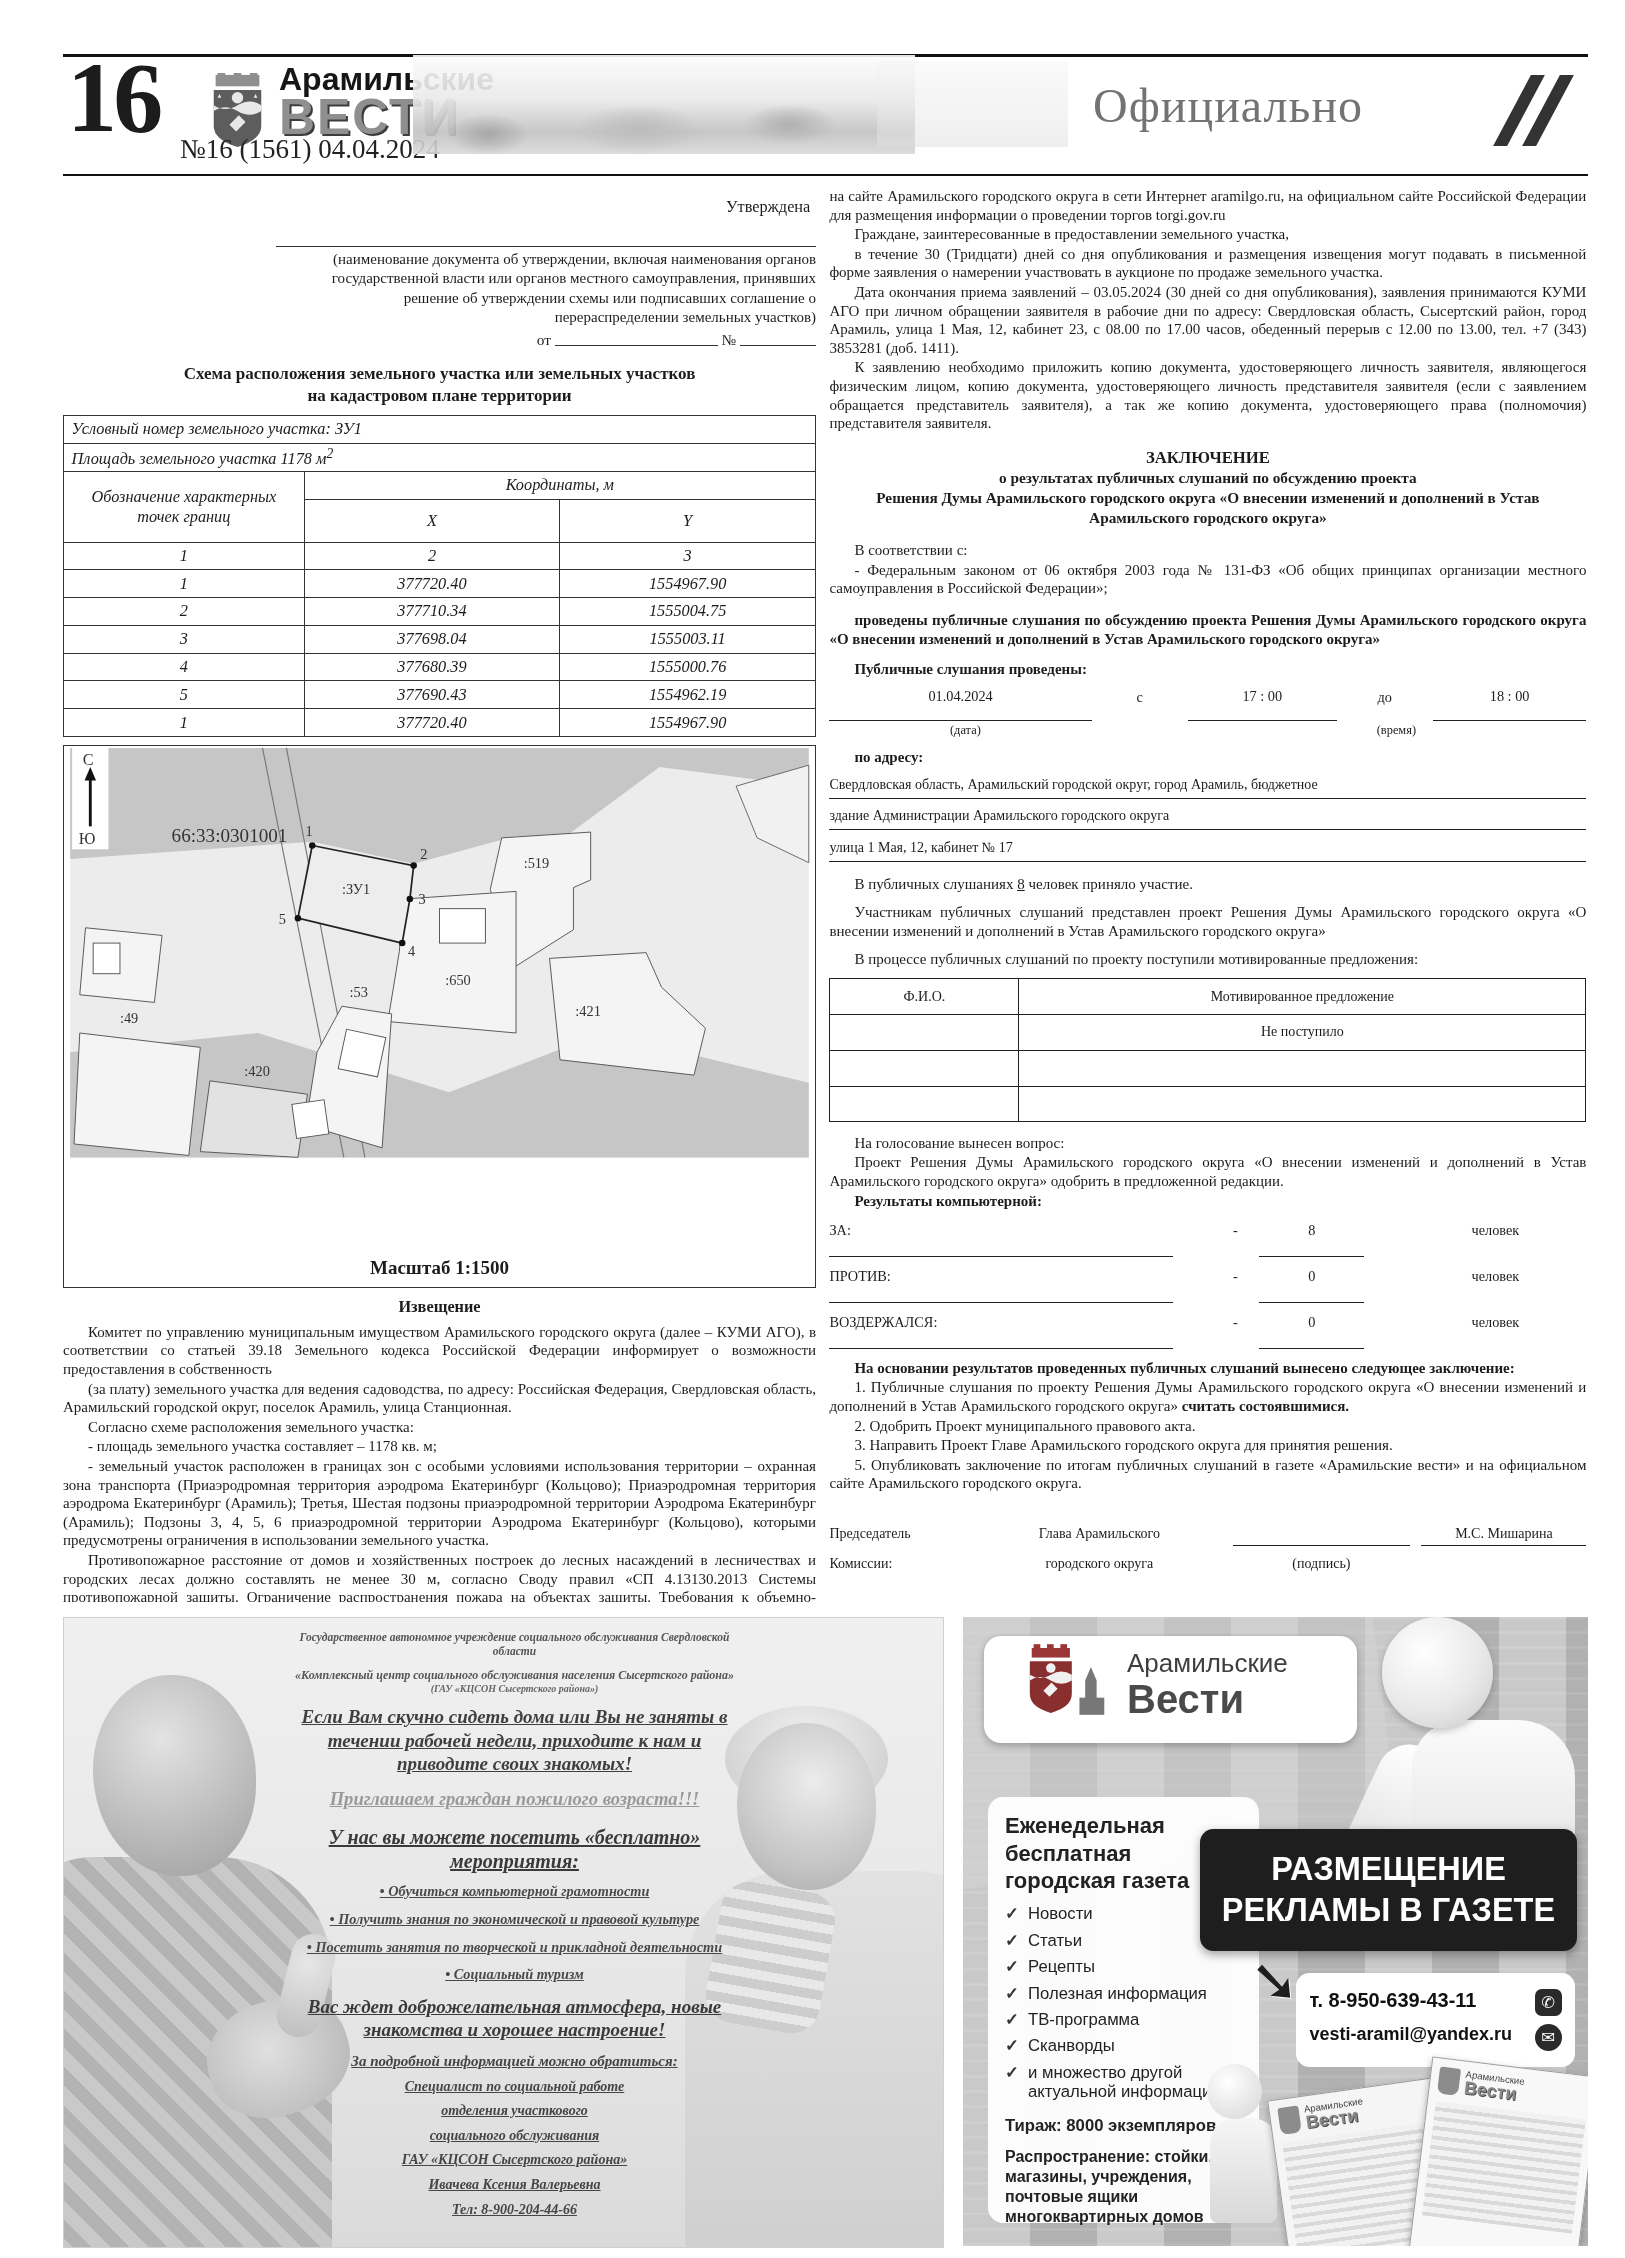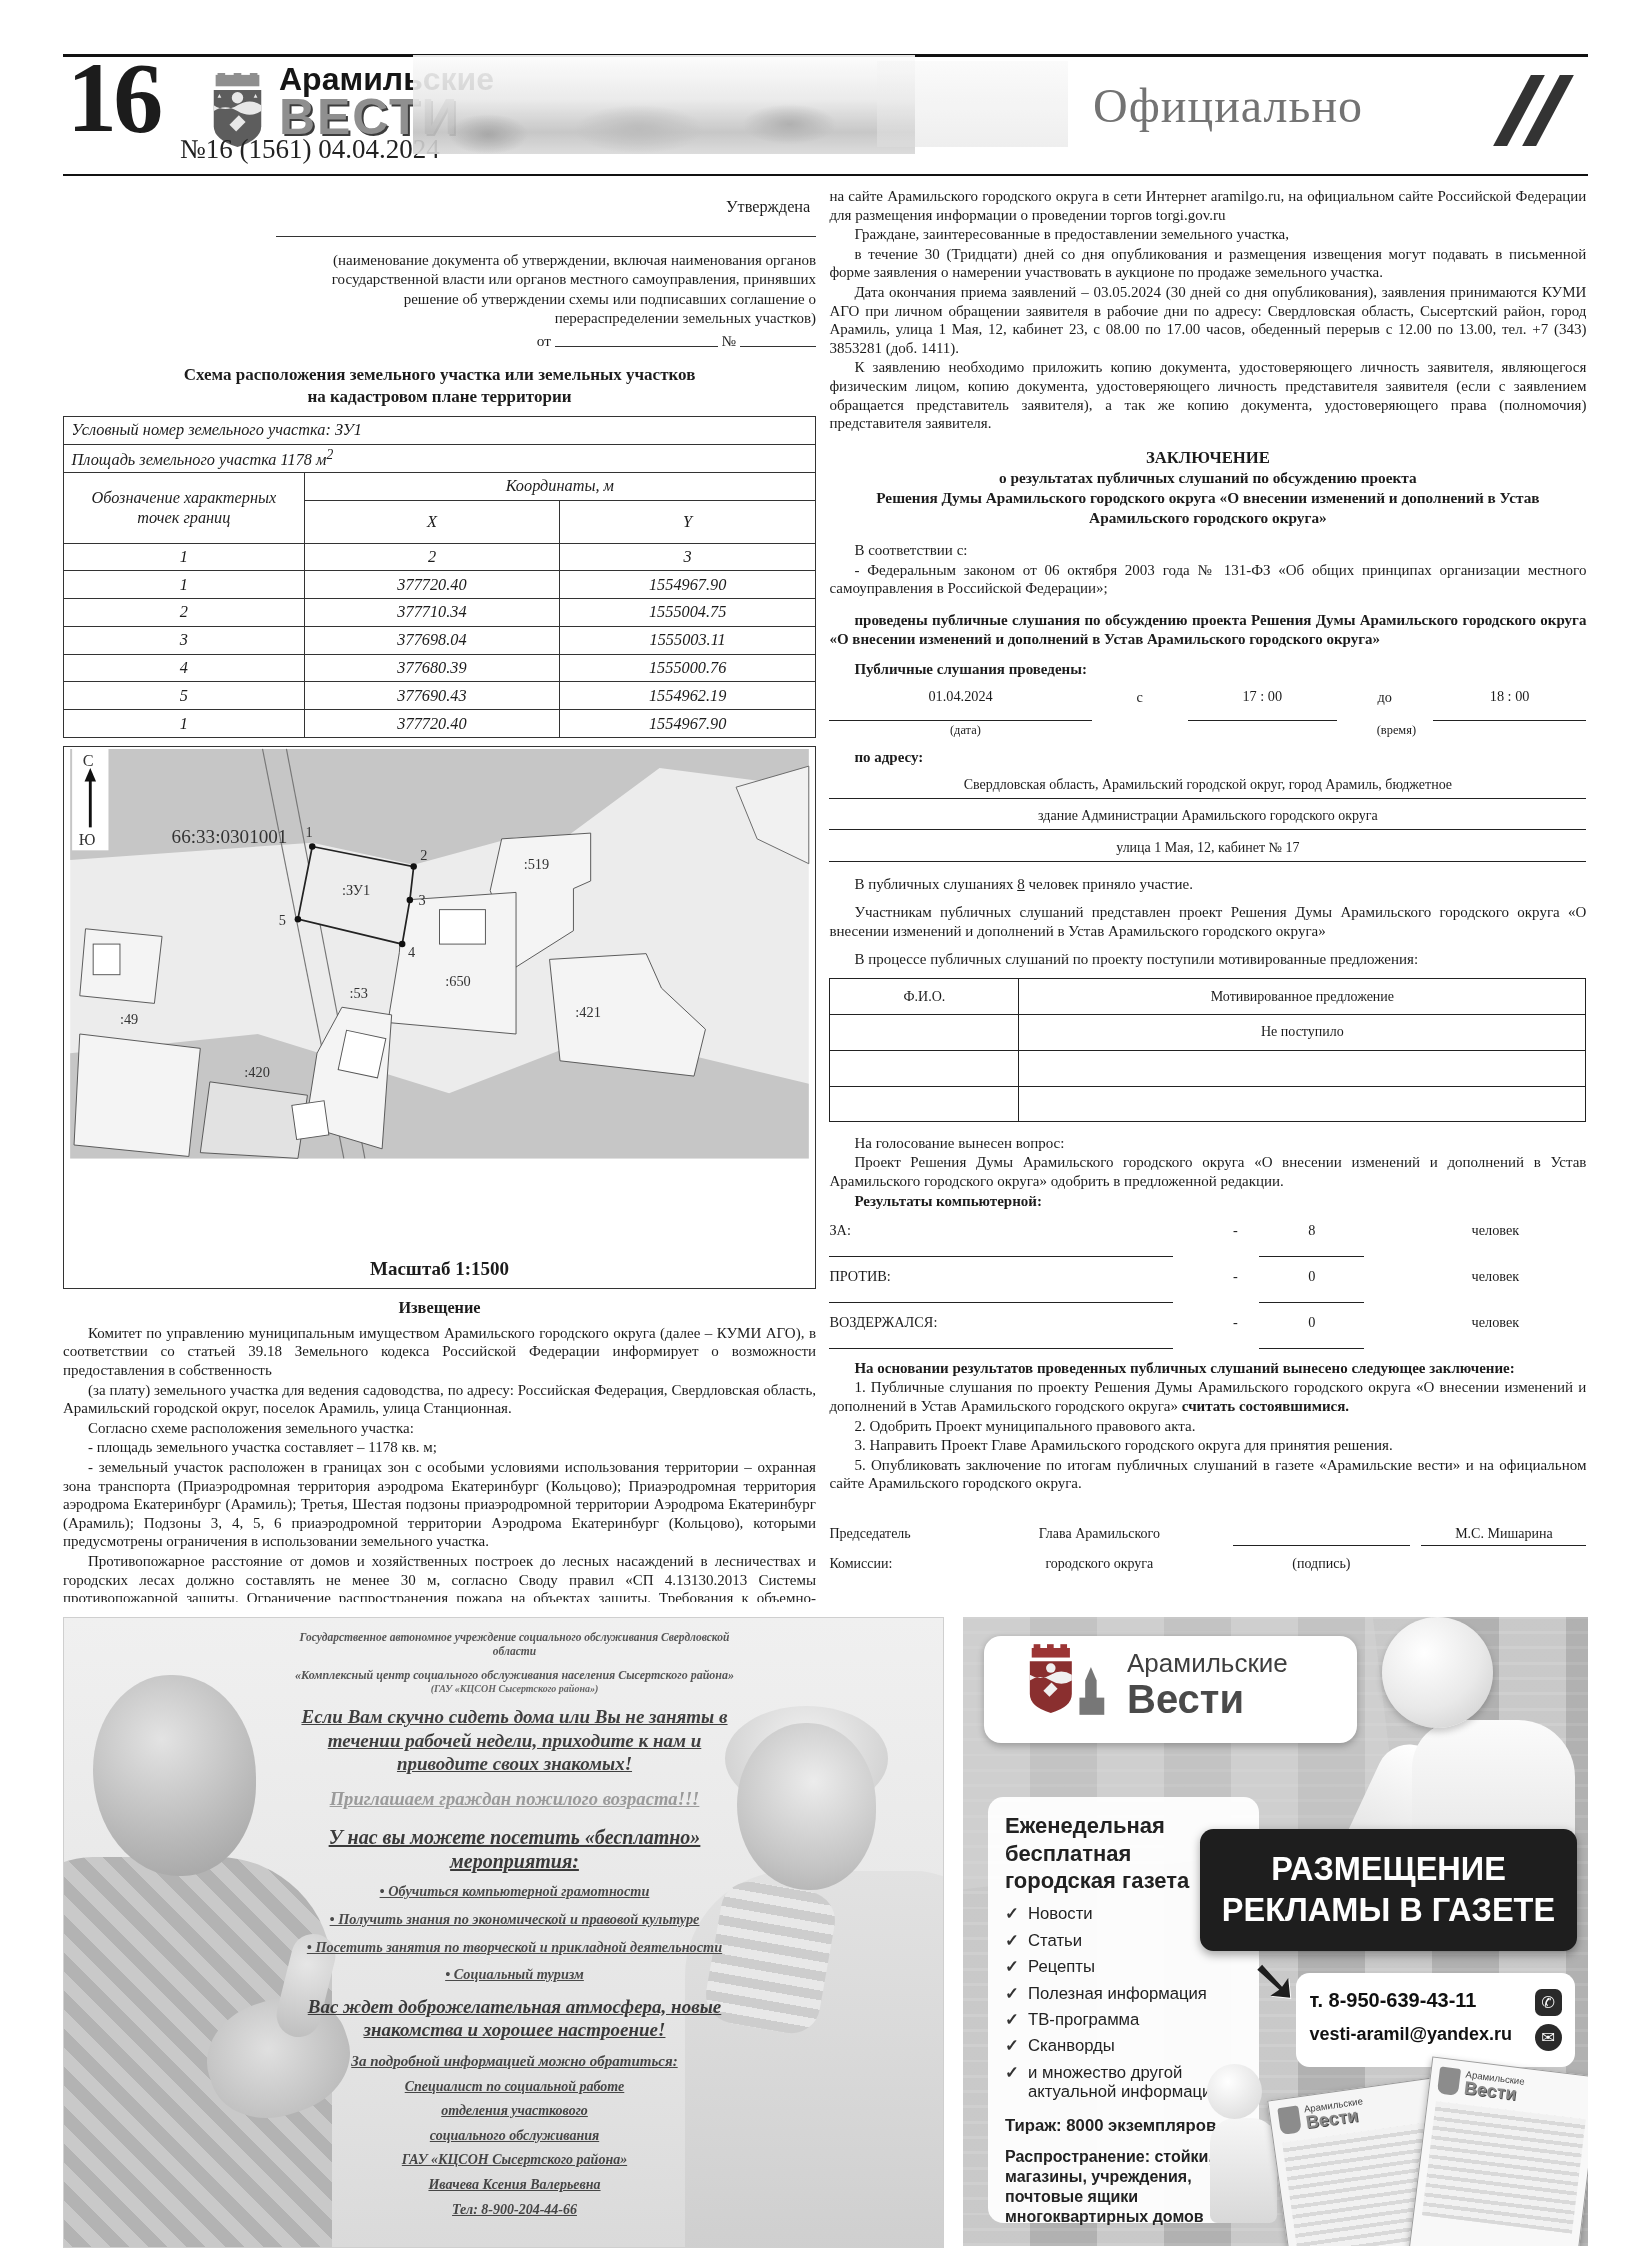--- a/index.html
+++ b/index.html
@@ -30,21 +30,21 @@
   
   .cols{position:absolute;left:63px;top:187px;width:1524px;height:1415px;display:flex;gap:13.4px;overflow:hidden;}
   .colL{width:753px;flex:none;}
   .colR{width:757px;flex:none;}
   .p{font-size:15px;line-height:1.24;text-align:justify;text-indent:25px;margin:0 0 1px 0;}
   .noind{text-indent:0;}
   .b{font-weight:bold;}
   
   .approved{width:540px;margin-left:auto;margin-top:9.6px;text-align:right;font-size:15.3px;}
   .appr-label{margin-right:5.7px;font-size:16.3px;}
-  .appr-cap{border-top:1.3px solid #333;margin-top:19px;padding-top:14px;font-size:15px;line-height:1.3;}
+  .appr-cap{border-top:1.3px solid #333;margin-top:29px;padding-top:3px;font-size:15px;line-height:1.3;}
   .appr-from{margin-top:3.8px;font-size:15.3px;}
   .u150{display:inline-block;width:163px;border-bottom:1.3px solid #333;height:13.4px;}
   .u80{display:inline-block;width:76px;border-bottom:1.3px solid #333;height:13.4px;}
   .scheme-title{margin-top:13.4px;text-align:center;font-weight:bold;font-size:17px;line-height:1.3;}
   
   table.plot{width:100%;border-collapse:collapse;margin-top:7.6px;font-size:16.3px;}
   table.plot td{border:1.4px solid #333;padding:1.9px 7.6px;height:23px;font-style:italic;}
   table.plot .c{text-align:center;}
   
   .mapbox{margin-top:7.6px;border:1.9px solid #333;height:541px;position:relative;background:#fff;}
@@ -57,21 +57,21 @@
   .concl .s{font-size:15.3px;line-height:1.3;}
   
   .hrow{display:flex;margin-top:9.6px;align-items:center;}
   .uc{border-bottom:1.5px solid #222;text-align:center;font-size:14.3px;padding-bottom:15.3px;}
   .hdate{width:287px;}
   .hsep{width:105px;text-align:center;font-size:14.3px;padding-bottom:15.3px;}
   .ht{width:163px;}
   .hcaps{display:flex;font-size:12.4px;margin-top:1.9px;}
   .capd{width:287px;text-align:center;}
   .capt{width:401px;text-align:center;margin-left:105px;}
-  .addr-line{border-bottom:1.5px solid #222;text-align:center;font-size:14px;padding:9.6px 0 4.8px 0;}
+  .addr-line{border-bottom:1.5px solid #222;text-align:left;font-size:14px;padding:9.6px 0 4.8px 0;}
   
   table.prop{width:100%;border-collapse:collapse;margin-top:9.6px;font-size:14px;}
   table.prop td{border:1.5px solid #222;height:31px;text-align:center;padding:1.9px 5.7px;}
   table.prop .cfio{width:25%;}
   
   .vrow{display:flex;margin-top:5.7px;font-size:14.3px;}
   .vlabel{width:344px;border-bottom:1.5px solid #222;padding:5.7px 0 17px 0;}
   .vdash{width:48px;text-align:center;padding-top:5.7px;margin-left:38px;}
   .vnum{width:105px;text-align:center;border-bottom:1.5px solid #222;padding:5.7px 0 17px 0;}
   .vunit{margin-left:auto;width:182px;text-align:center;padding-top:5.7px;}

